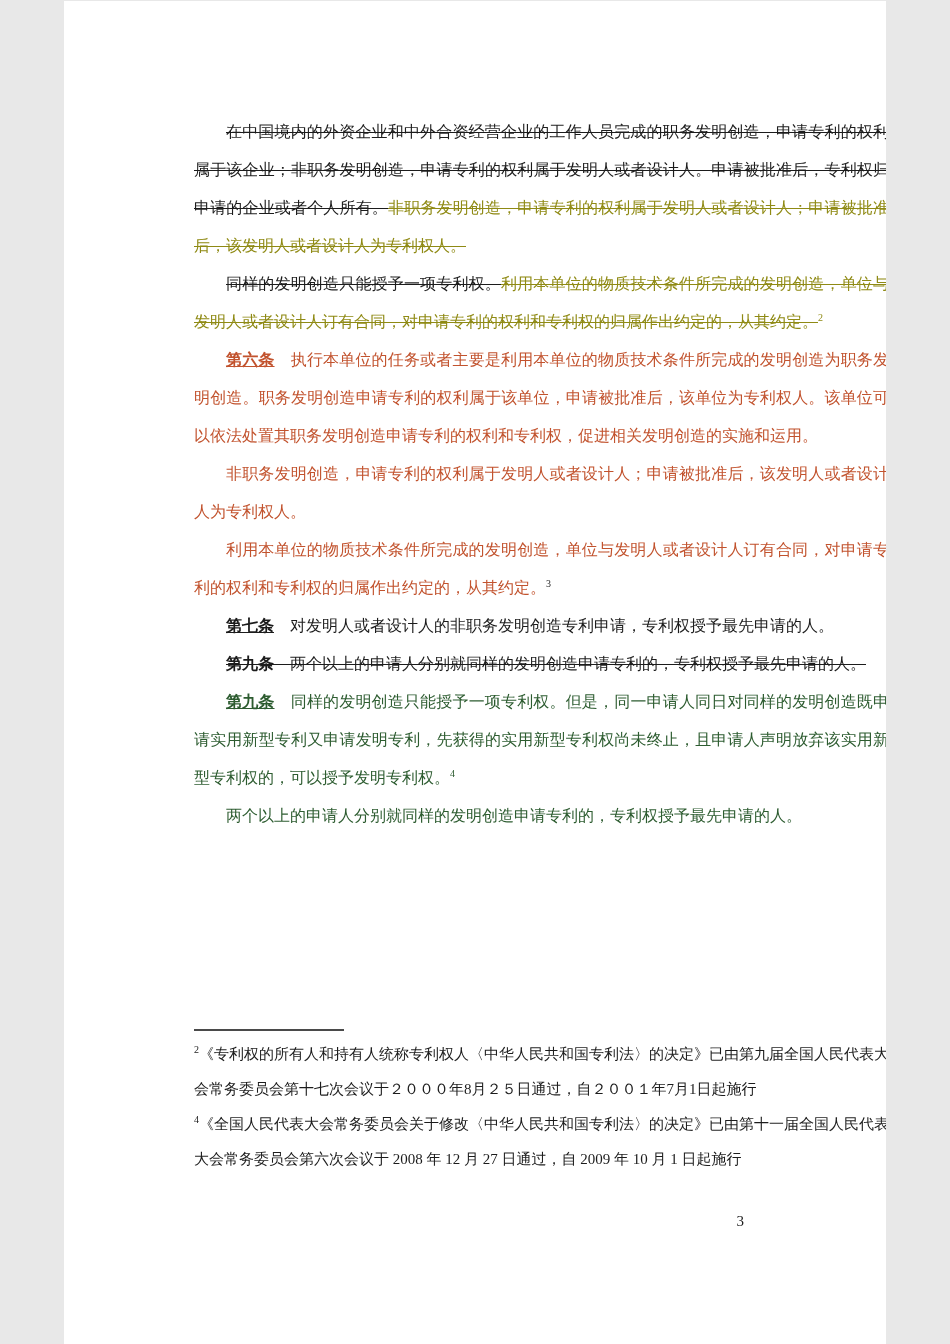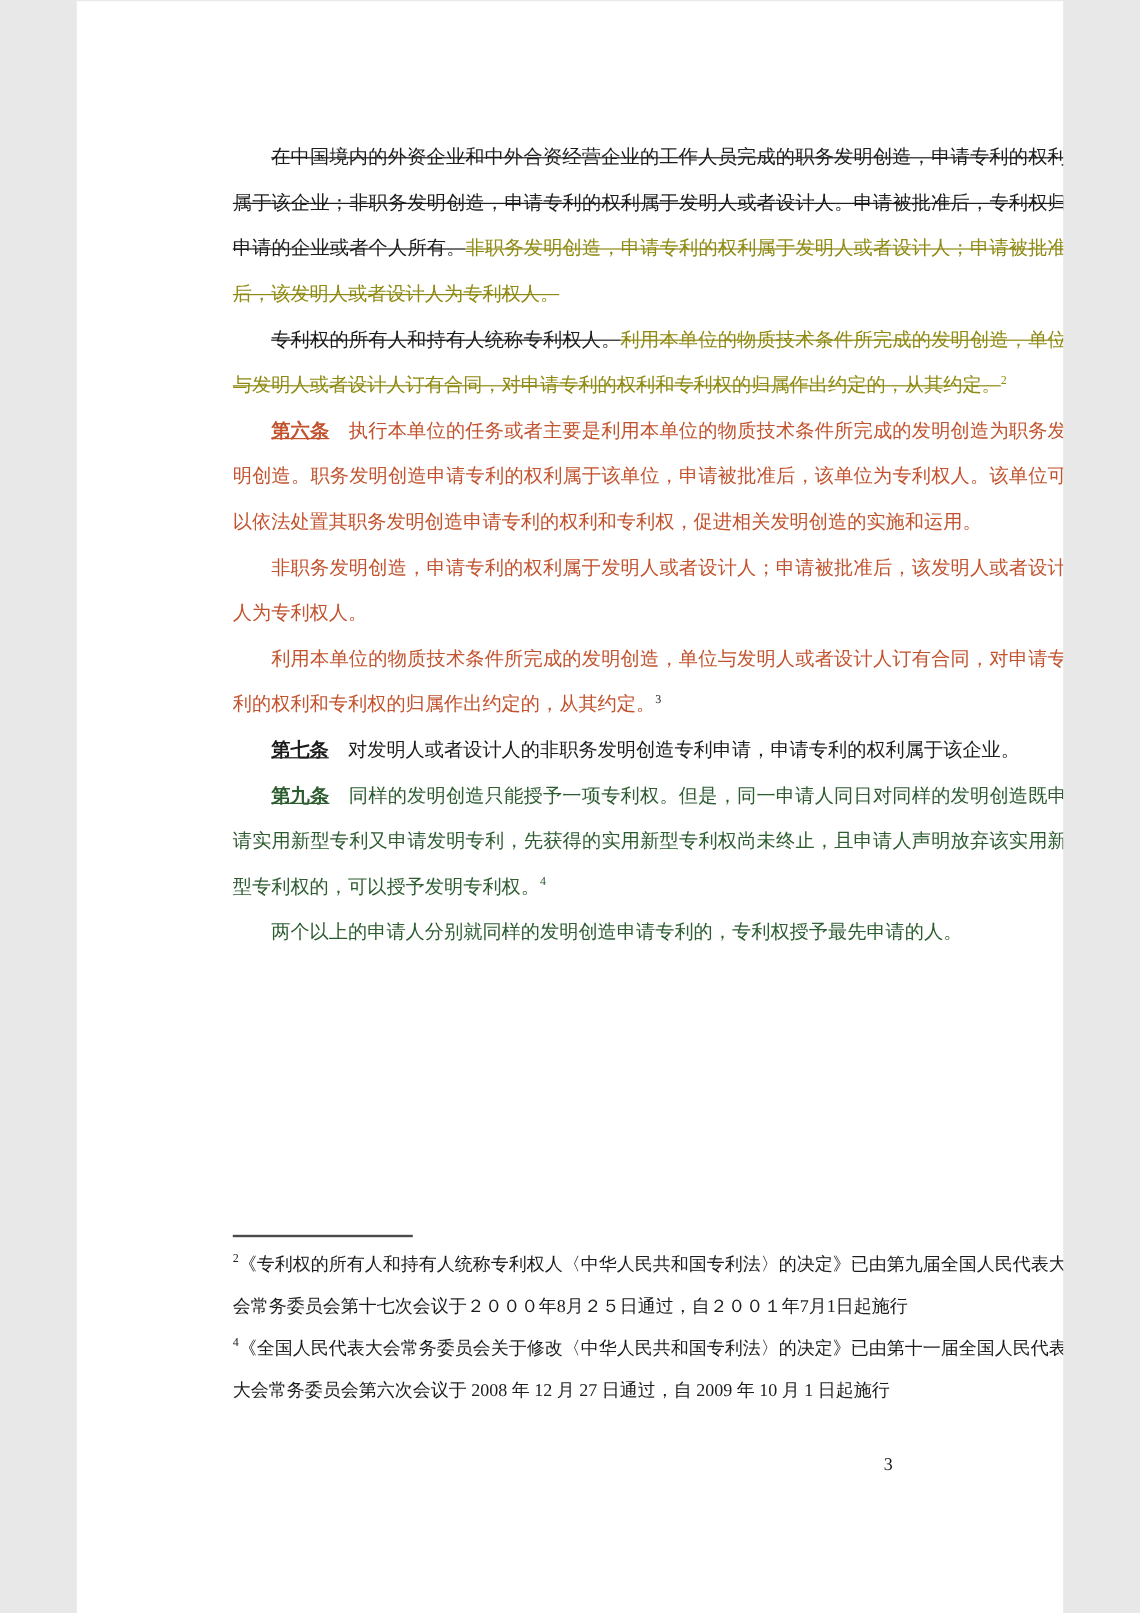--- a/index.html
+++ b/index.html
@@ -65,25 +65,26 @@
     font-size:15px;
     color:#1c1c1c;
   }
 </style>
 </head>
 <body>
 
 <div class="page">
   <div class="textblock" id="textblock">
       <p class="para"><span class="seg c-black strike">在中国境内的外资企业和中外合资经营企业的工作人员完成的职务发明创造，申请专利的权利属于该企业；非职务发明创造，申请专利的权利属于发明人或者设计人。申请被批准后，专利权归申请的企业或者个人所有。</span><span class="seg c-olive strike">非职务发明创造，申请专利的权利属于发明人或者设计人；申请被批准后，该发明人或者设计人为专利权人。</span></p>
-      <p class="para"><span class="seg c-black strike">专利权的所有人和持有人统称专利权人。</span><span class="seg c-olive strike">利用本单位的物质技术条件所完成的发明创造，单位与发明人或者设计人订有合同，对申请专利的权利和专利权的归属作出约定的，从其约定。</span><span class="seg c-olive supref">2</span></p>
+      <p class="para"><span class="seg c-black strike">同样的发明创造只能授予一项专利权。</span><span class="seg c-olive strike">利用本单位的物质技术条件所完成的发明创造，单位与发明人或者设计人订有合同，对申请专利的权利和专利权的归属作出约定的，从其约定。</span><span class="seg c-olive supref">2</span></p>
       <p class="para"><span class="seg c-red bold">第六条</span><span class="seg c-red">　执行本单位的任务或者主要是利用本单位的物质技术条件所完成的发明创造为职务发明创造。职务发明创造申请专利的权利属于该单位，申请被批准后，该单位为专利权人。该单位可以依法处置其职务发明创造申请专利的权利和专利权，促进相关发明创造的实施和运用。</span></p>
       <p class="para"><span class="seg c-red">非职务发明创造，申请专利的权利属于发明人或者设计人；申请被批准后，该发明人或者设计人为专利权人。</span></p>
       <p class="para"><span class="seg c-red">利用本单位的物质技术条件所完成的发明创造，单位与发明人或者设计人订有合同，对申请专利的权利和专利权的归属作出约定的，从其约定。</span><span class="seg c-black supref">3</span></p>
-      <p class="para"><span class="seg c-black bold">第七条</span><span class="seg c-black">　对发明人或者设计人的非职务发明创造专利申请，申请专利的权利属于该企业。</span></p>
+      <p class="para"><span class="seg c-black bold">第七条</span><span class="seg c-black">　对发明人或者设计人的非职务发明创造专利申请，专利权授予最先申请的人。</span></p>
+      <p class="para"><span class="seg c-black bold strike">第九条</span><span class="seg c-black strike">　两个以上的申请人分别就同样的发明创造申请专利的，专利权授予最先申请的人。</span></p>
       <p class="para"><span class="seg c-green bold">第九条</span><span class="seg c-green">　同样的发明创造只能授予一项专利权。但是，同一申请人同日对同样的发明创造既申请实用新型专利又申请发明专利，先获得的实用新型专利权尚未终止，且申请人声明放弃该实用新型专利权的，可以授予发明专利权。</span><span class="seg c-green supref">4</span></p>
       <p class="para"><span class="seg c-green">两个以上的申请人分别就同样的发明创造申请专利的，专利权授予最先申请的人。</span></p>
     </div>
 
   <div class="footnote-area">
     <div class="fn-separator"></div>
     <div id="footnotes">
         <div class="footnote"><sup>2</sup><span>《专利权的所有人和持有人统称专利权人〈中华人民共和国专利法〉的决定》已由第九届全国人民代表大会常务委员会第十七次会议于２０００年8月２５日通过，自２００１年7月1日起施行</span></div>
         <div class="footnote"><sup>4</sup><span>《全国人民代表大会常务委员会关于修改〈中华人民共和国专利法〉的决定》已由第十一届全国人民代表大会常务委员会第六次会议于 2008 年 12 月 27 日通过，自 2009 年 10 月 1 日起施行</span></div>
       </div>

